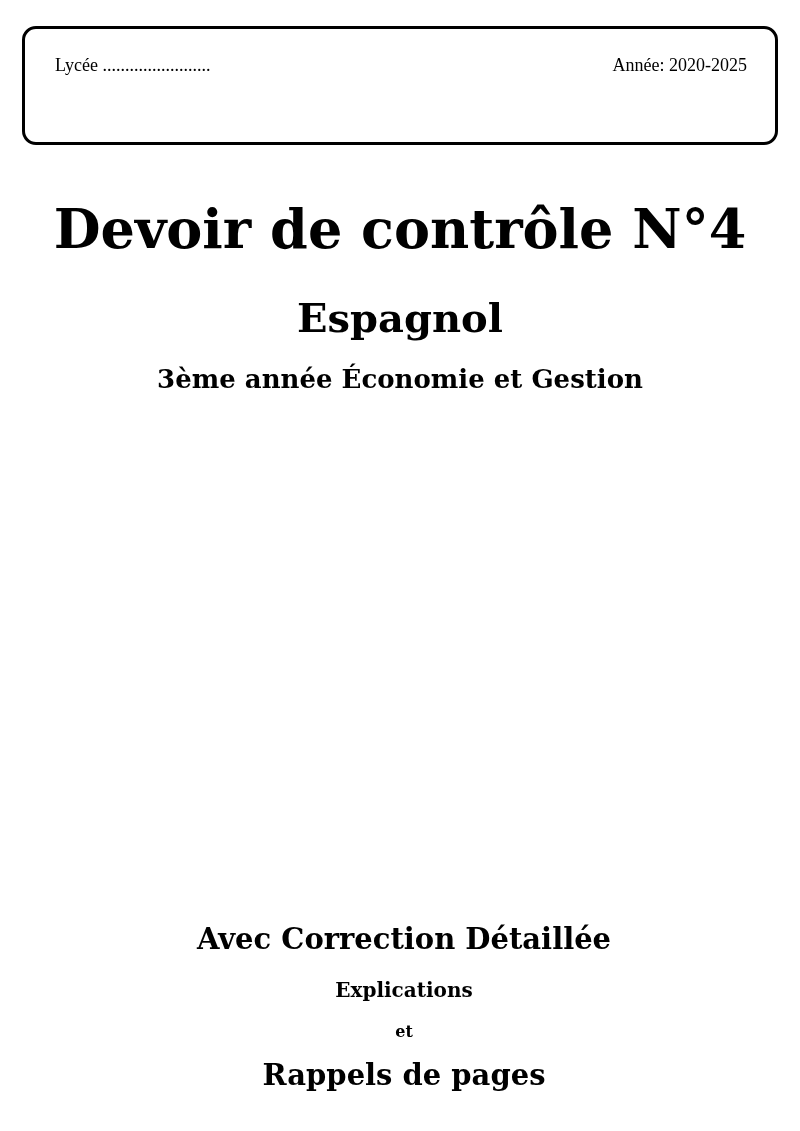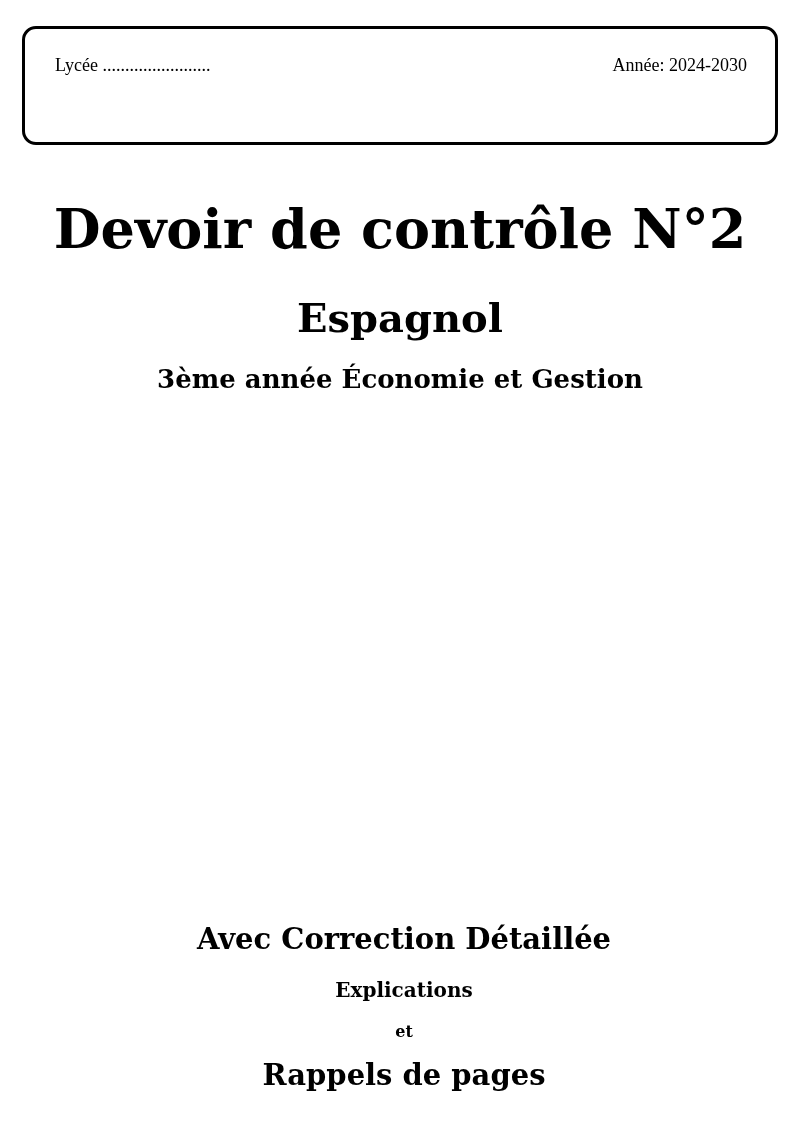--- a/index.html
+++ b/index.html
@@ -128,27 +128,27 @@
 </style>
 </head>
 <body>
 
 <div class="page">
 
   <div class="header-box">
     <div class="header-inner">
       <div class="header-row">
         <span class="left">Lycée ........................</span>
-        <span class="right">Année: 2024-2030</span>
+        <span class="right">Année: 2020-2025</span>
       </div>
     </div>
   </div>
 
   <div class="title-block">
-    <h1 class="main-title">Devoir de contrôle N°2</h1>
+    <h1 class="main-title">Devoir de contrôle N°4</h1>
     <h2 class="subject-title">Espagnol</h2>
     <h3 class="level-title">3ème année Économie et Gestion</h3>
   </div>
 
   <div class="footer-block">
     <p class="footer-line-1">Avec Correction Détaillée</p>
     <p class="footer-line-2">Explications</p>
     <p class="footer-line-3">et</p>
     <p class="footer-line-4">Rappels de pages</p>
   </div>

